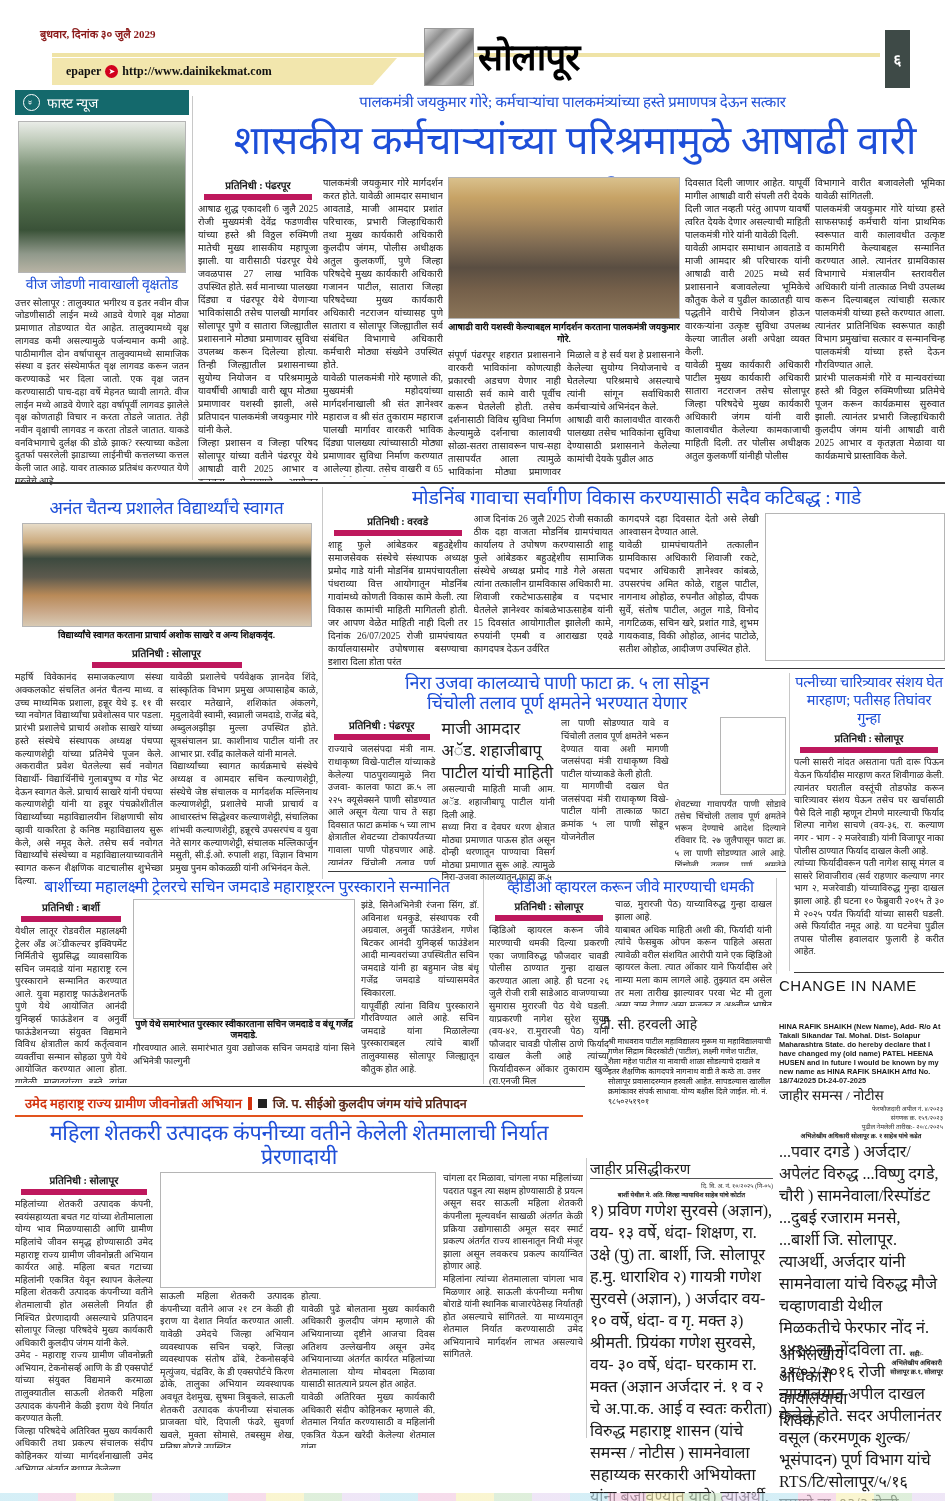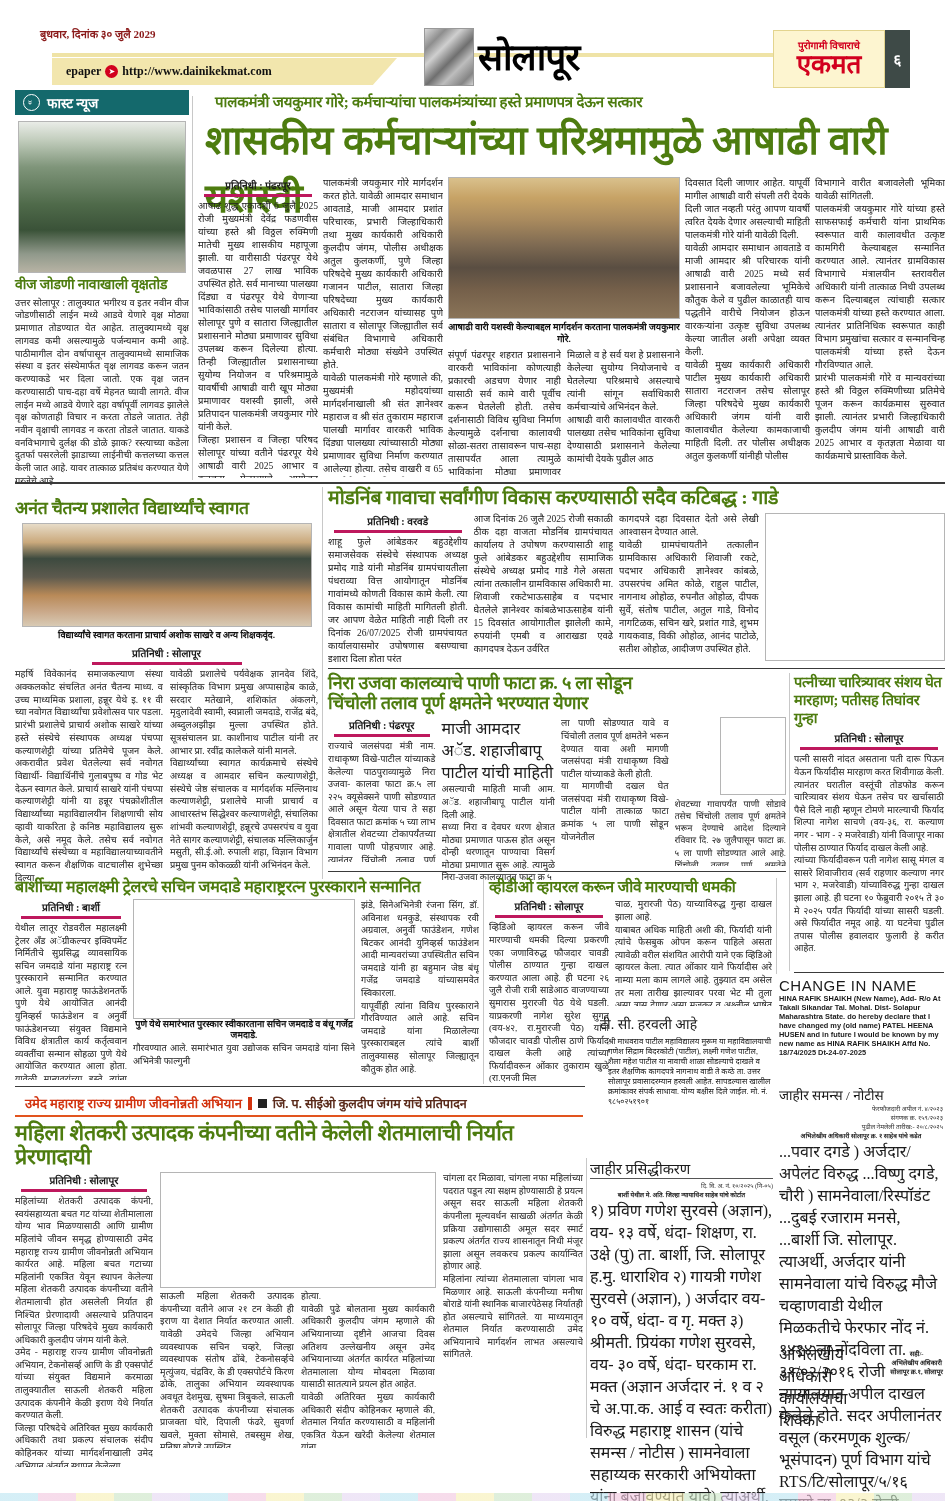--- a/index.html
+++ b/index.html
@@ -2,22 +2,22 @@
 <html><head>
 <meta charset="utf-8">
 <style>
   html,body{margin:0;padding:0;background:#e9e9e9;}
   .page{position:relative;width:945px;height:1501px;margin:0 auto;background:#ffffff;
         font-family:"Liberation Serif","DejaVu Serif",serif;color:#1b1b1b;overflow:hidden;}
   .abs{position:absolute;}
   .jt{text-align:justify;overflow:hidden;}
   .body-text{font-size:9.5px;line-height:1.37;white-space:pre-line;color:#222;}
   .byline{font-weight:bold;font-size:10.2px;text-align:center;padding:1px 0 2px;
-          border-bottom:3px solid #be185d;margin:0 6px 3px;}
-  .art-headline{font-weight:bold;color:#4d7c0f;text-align:left;line-height:1.12;
+          border-bottom:6px solid #be185d;margin:0 6px 3px;}
+  .art-headline{font-weight:normal;color:#1d4ed8;text-align:center;line-height:1.12;
                 letter-spacing:-0.2px;}
   .caption{font-weight:bold;font-size:9.2px;text-align:center;line-height:1.25;color:#111;}
   .vrule{position:absolute;width:1px;background:#c8c8c8;}
   .hrule{position:absolute;height:2px;background:#3a3a3a;}
   .row{display:flex;}
   .photo{position:relative;overflow:hidden;border:1px solid #b5b5b5;}
   .ph-tree{background:linear-gradient(180deg,#e9ece7 0%,#c2cdbd 12%,#7f957a 30%,#4f6a4a 55%,#3a5238 72%,#90998b 88%,#b7b3a4 100%);}
   .ph-hall{background:linear-gradient(180deg,#d9c08c 0%,#c7a366 14%,#a98a5e 30%,#7e6a52 48%,#5a4e42 64%,#75604a 80%,#8a7458 100%);}
   .ph-class{background:linear-gradient(180deg,#e7dcc8 0%,#caa97c 18%,#3d4a3f 34%,#5d5a4e 52%,#b98a58 70%,#caa98a 86%,#d8cab4 100%);}
   .ph-group{background:linear-gradient(180deg,#d5cec2 0%,#c2b59f 28%,#b3a astolat 0;}
@@ -53,37 +53,32 @@
     <span style="width:13px;height:13px;border-radius:50%;background:#d2001e;color:#fff;font-size:8px;
           display:inline-flex;align-items:center;justify-content:center;margin:0 4px;">➤</span>
     <span style="font-size:12px;font-weight:bold;color:#111;">http://www.dainikekmat.com</span>
   </div>
 
   <div class="abs" style="left:424px;top:28px;width:48px;height:56px;border:1px solid #999;
        background:linear-gradient(135deg,#d8d8d8 0%,#8e8e8e 20%,#cfcfcf 35%,#6f6f6f 55%,#bdbdbd 70%,#858585 88%,#d2d2d2 100%);"></div>
 
   <div class="abs" style="left:478px;top:30px;width:230px;font-size:37px;font-weight:800;color:#000;letter-spacing:-1px;">सोलापूर</div>
 
-  <div class="abs" style="left:773px;top:30px;width:112px;height:58px;background:#fdf5d0;border:1px solid #e3d48e;
-       display:flex;flex-direction:column;align-items:center;justify-content:center;box-sizing:border-box;">
-    <div style="font-size:10px;font-weight:bold;color:#d2001e;line-height:1.1;">पुरोगामी विचाराचे</div>
-    <div style="font-size:26px;font-weight:800;color:#d2001e;line-height:1.05;">एकमत</div>
-  </div>
 
   <div class="abs" style="left:885px;top:30px;width:25px;height:58px;background:#3e4a47;color:#fff;
        display:flex;align-items:center;justify-content:center;font-size:15px;font-weight:bold;">६</div>
 
   <div class="abs art-headline" style="left:215px;top:94px;width:715px;font-size:15px;">पालकमंत्री जयकुमार गोरे; कर्मचाऱ्यांचा पालकमंत्र्यांच्या हस्ते प्रमाणपत्र देऊन सत्कार</div>
   <div class="abs art-headline" style="left:205px;top:112px;width:740px;font-size:40px;line-height:1.45;">शासकीय कर्मचाऱ्यांच्या परिश्रमामुळे आषाढी वारी यशस्वी</div>
 
   <div class="abs" style="left:15px;top:90px;width:174px;">
     <div style="height:25px;background:#14696c;color:#fff;display:flex;align-items:center;padding-left:8px;">
       <span style="width:15px;height:15px;border:1.5px solid #fff;border-radius:50%;display:inline-flex;
             align-items:center;justify-content:center;font-size:10px;transform:rotate(90deg);margin-right:7px;">»</span>
-      <span style="font-size:13.5px;font-weight:bold;text-align:center;">फास्ट न्यूज</span>
+      <span style="font-size:13.5px;font-weight:normal;text-align:center;">फास्ट न्यूज</span>
     </div>
     <div class="photo ph-tree" style="width:166px;height:150px;margin:6px auto 4px;"></div>
     <div class="art-headline" style="font-size:14px;margin:2px 0 4px;">वीज जोडणी नावाखाली वृक्षतोड</div>
     <div class="jt body-text" style="height:216px;font-size:9.3px;">उत्तर सोलापूर : तालुक्यात भगीरथ व इतर नवीन वीज जोडणीसाठी लाईन मध्ये आडवे येणारे वृक्ष मोठ्या प्रमाणात तोडण्यात येत आहेत. तालुक्यामध्ये वृक्ष लागवड कमी असल्यामुळे पर्जन्यमान कमी आहे. पाठीमागील दोन वर्षापासून तालुक्यामध्ये सामाजिक संस्था व इतर संस्थेमार्फत वृक्ष लागवड करून जतन करण्याकडे भर दिला जातो. एक वृक्ष जतन करण्यासाठी पाच-दहा वर्षे मेहनत घ्यावी लागते. वीज लाईन मध्ये आडवे येणारे दहा वर्षापूर्वी लागवड झालेले वृक्ष कोणताही विचार न करता तोडले जातात. तेही नवीन वृक्षाची लागवड न करता तोडले जातात. याकडे वनविभागाचे दुर्लक्ष की डोळे झाक? रस्त्याच्या कडेला दुतर्फा पसरलेली झाडाच्या लाईनीची कत्तलच्या कत्तल केली जात आहे. यावर तात्काळ प्रतिबंध करण्यात येणे गरजेचे आहे.</div>
   </div>
 
   <div class="vrule" style="left:192px;top:96px;height:384px;"></div>
 
   <div class="abs row" style="left:198px;top:177px;width:747px;height:303px;gap:5px;">
     <div style="width:120px;">
@@ -209,21 +204,21 @@
 
   <div class="abs legalbox" style="left:600px;top:1014px;width:172px;height:140px;">
     <div class="legal-head" style="font-size:14px;margin-bottom:3px;">टी. सी. हरवली आहे</div>
     <div class="legal-body" style="font-size:7.9px;margin-left:8px;">श्री माधवराव पाटील महाविद्यालय मुरूम या महाविद्यालयाची गणेश सिद्राम बिदरकोटी (पाटील), लक्ष्मी गणेश पाटील, शैला महेश पाटील या नावाची शाळा सोडल्याचे दाखले व इतर शैक्षणिक कागदपत्रे नागनाथ वाडी ते कव्ठे ता. उत्तर सोलापूर प्रवासादरम्यान हरवली आहेत. सापडल्यास खालील क्रमांकावर संपर्क साधावा. योग्य बक्षीस दिले जाईल. मो. नं. ९८५०२५१९०१</div>
   </div>
 
   <div class="vrule" style="left:776px;top:878px;height:96px;"></div>
 
   <div class="abs legalbox" style="left:779px;top:977px;width:164px;height:102px;border-width:3px;">
     <div class="legal-head" style="font-size:15px;font-family:'Liberation Sans',sans-serif;letter-spacing:0.5px;">CHANGE IN NAME</div>
-    <div class="legal-body" style="font-size:7.4px;font-weight:bold;font-family:'Liberation Sans',sans-serif;">HINA RAFIK SHAIKH (New Name), Add- R/o At Takali Sikandar Tal. Mohal. Dist- Solapur Maharashtra State. do hereby declare that I have changed my (old name) PATEL HEENA HUSEN and in future I would be known by my new name as HINA RAFIK SHAIKH Affd No. 18/74/2025 Dt-24-07-2025</div>
+    <div class="legal-body" style="font-size:7.4px;font-weight:bold;font-family:'Liberation Sans',sans-serif;margin-top:28px;">HINA RAFIK SHAIKH (New Name), Add- R/o At Takali Sikandar Tal. Mohal. Dist- Solapur Maharashtra State. do hereby declare that I have changed my (old name) PATEL HEENA HUSEN and in future I would be known by my new name as HINA RAFIK SHAIKH Affd No. 18/74/2025 Dt-24-07-2025</div>
   </div>
 
   <div class="abs legalbox" style="left:779px;top:1086px;width:164px;height:309px;">
     <div class="legal-head" style="font-size:13.5px;">जाहीर समन्स / नोटीस</div>
     <div style="font-size:6.4px;text-align:right;color:#333;">फेरफौजदारी अपील नं. ४/२०२३</div>
     <div style="font-size:6.4px;text-align:right;color:#333;">संगणक क्र. १५९/२०२३</div>
     <div style="font-size:6.4px;text-align:right;color:#333;">पुढील नेमलेली तारीख:- २०/८/२०२५</div>
     <div style="font-size:6.4px;text-align:center;font-weight:bold;color:#222;">अभिलेखीय अधिकारी सोलापूर क्र. १ साहेब यांचे कडेत</div>
     <div class="legal-body" style="height:200px;">...पवार दगडे  ) अर्जदार/अपेलंट  विरुद्ध  ...विष्णु दगडे, चौरी  ) सामनेवाला/रिस्पॉडंट  ...दुबई रजाराम मनसे, ...बार्शी जि. सोलापूर.
 त्याअर्थी, अर्जदार यांनी सामनेवाला यांचे विरुद्ध मौजे चव्हाणवाडी येथील मिळकतीचे फेरफार नोंद नं. १४१४ ला नोंदविला ता. ३१/०२/२०१६ रोजी न्यायालयात अपील दाखल केलेले होते. सदर अपीलानंतर वसूल (करमणूक शुल्क/भूसंपादन) पूर्ण विभाग यांचे RTS/टि/सोलापूर/५/१६ प्रमाणे ता. १३/२ रोजी फेरफौजदारी पक्की पडताळणीस आलेले आहे. सदर सामनेवाला नं. ३ यांचे विरुद्ध त्यांचे पत्त्यावरती समन्स / नोटीस बजावणी झालेली नाही. यास्तव जाहीर समन्स / नोटीसाचे बजावणी होणे न्यायाचे दृष्टीने आवश्यक आहे.

